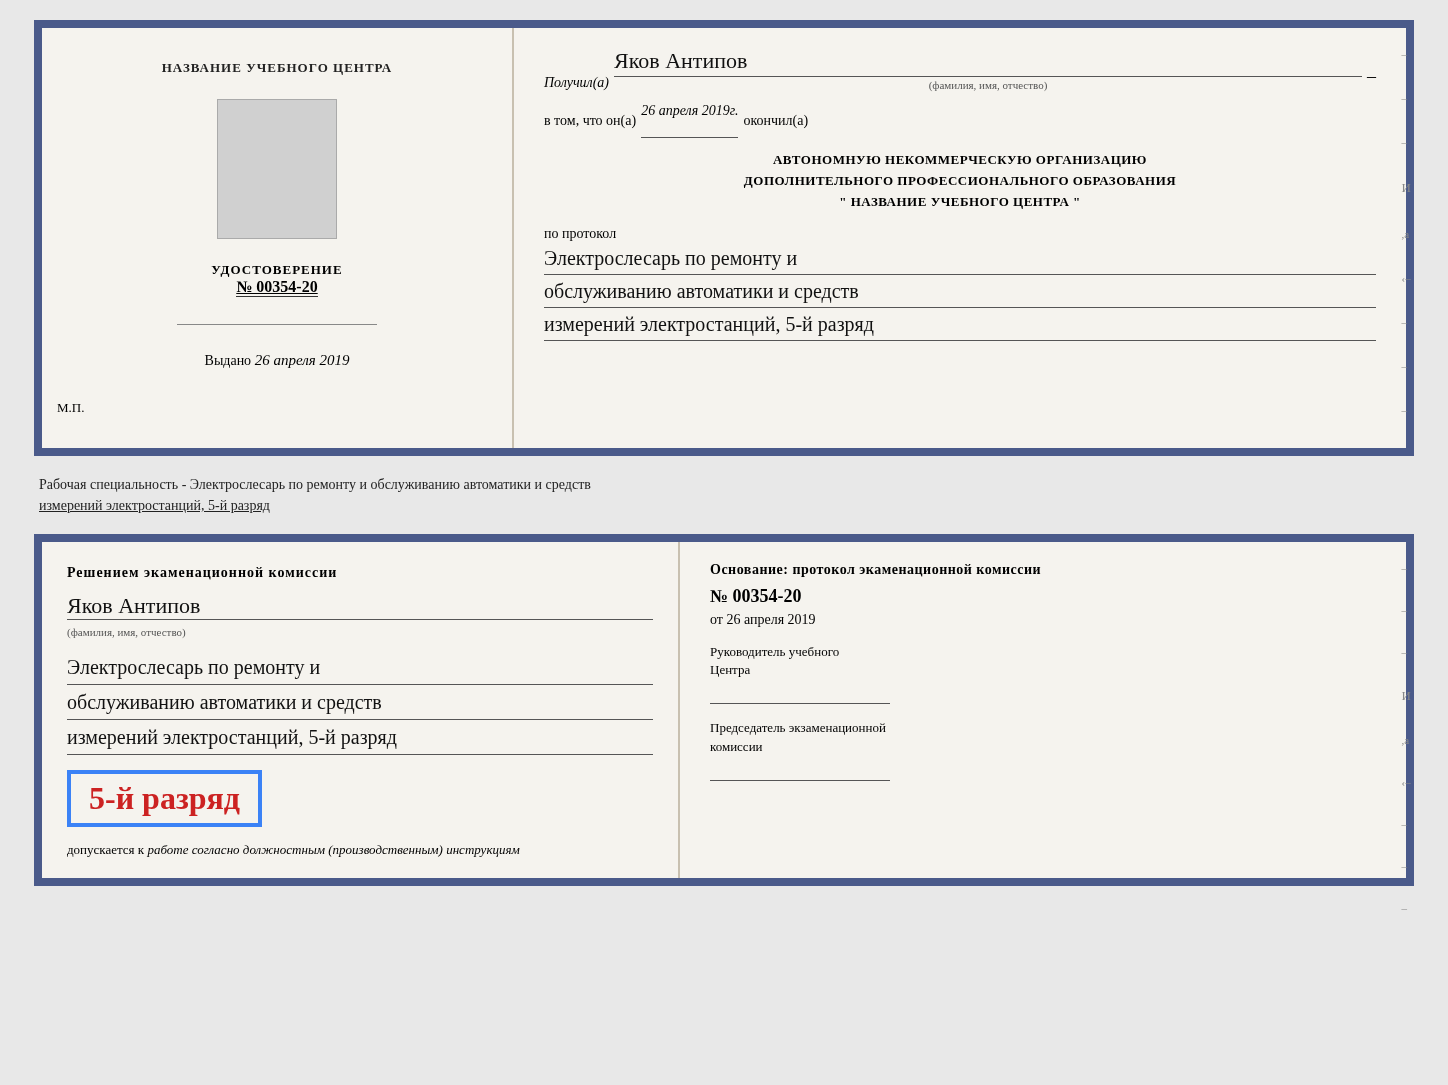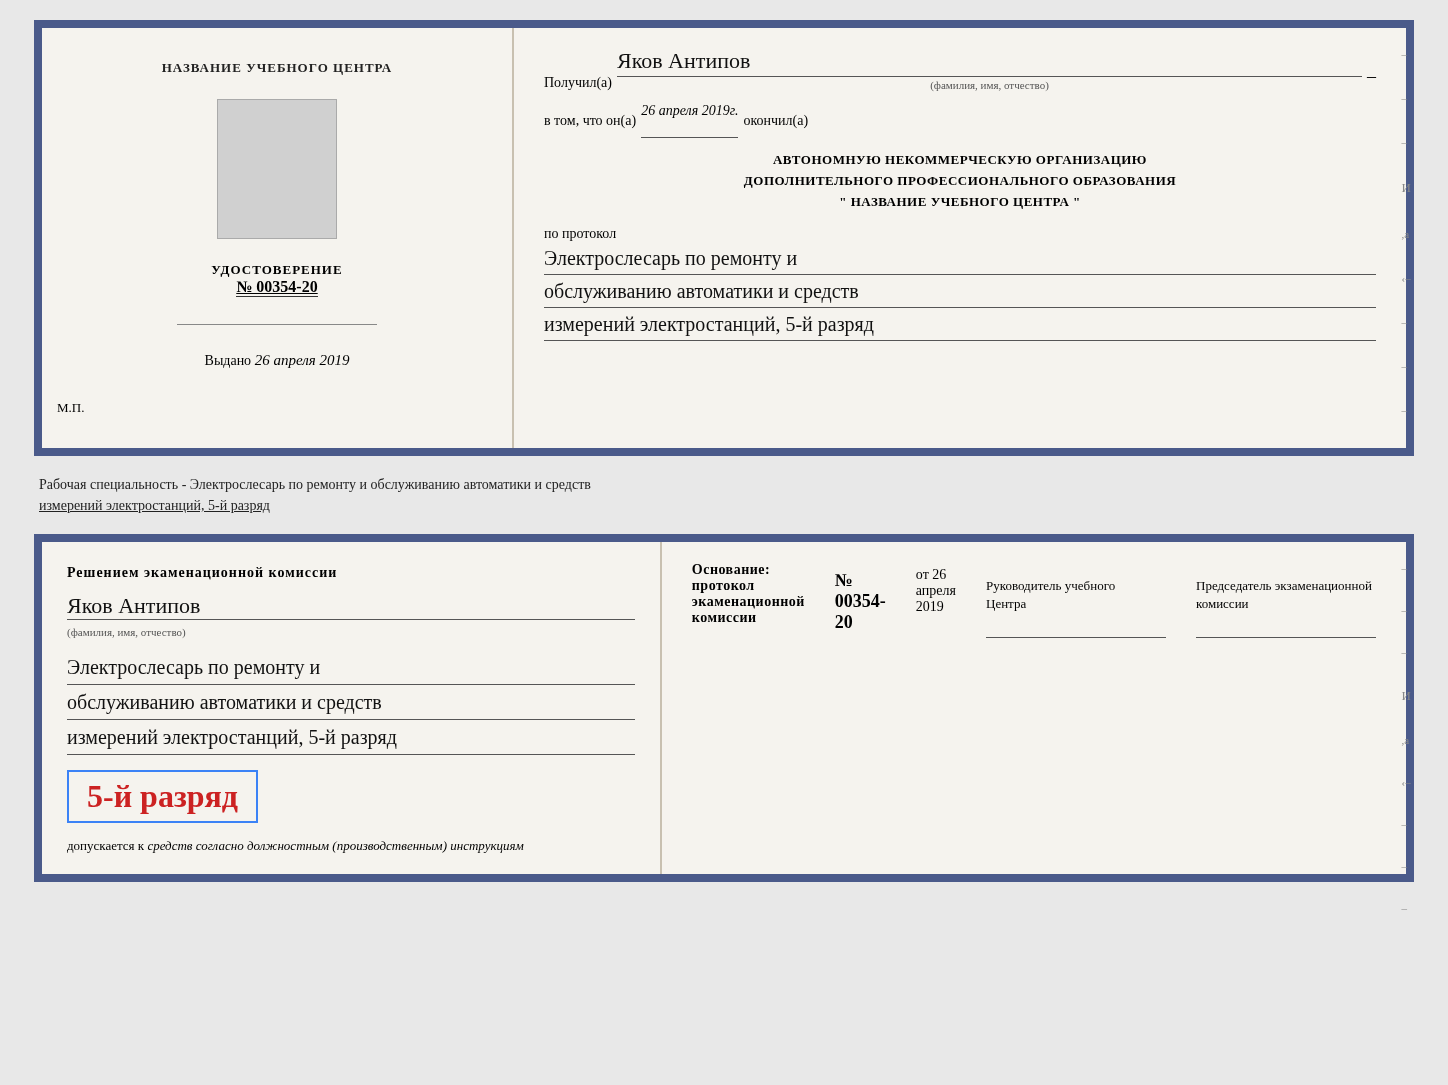--- a/index.html
+++ b/index.html
@@ -95,20 +95,21 @@
 
     
     .recipient-line {
       display: flex;
       align-items: flex-end;
       gap: 5px;
       font-size: 14px;
     }
     .recipient-label {
       white-space: nowrap;
+      font-style: italic;
     }
     .recipient-name {
       font-family: 'Segoe Script', 'Comic Sans MS', cursive;
       font-size: 22px;
       color: #111;
       border-bottom: 1px solid #555;
       flex: 1;
       padding-bottom: 2px;
     }
     .recipient-sub {
@@ -180,22 +181,22 @@
       padding: 20px 25px;
       display: flex;
       flex-direction: column;
       gap: 10px;
     }
 
     .doc-bottom-right {
       flex: 1;
       padding: 20px 30px;
       display: flex;
-      flex-direction: row;
-      gap: 30px;
+      flex-direction: column;
+      gap: 0;
     }
 
     .commission-title {
       font-size: 14px;
       font-weight: bold;
       letter-spacing: 1px;
       line-height: 1.5;
     }
 
     .person-name-large {
@@ -220,21 +221,21 @@
     .qualification-name {
       font-family: 'Segoe Script', 'Comic Sans MS', cursive;
       font-size: 20px;
       color: #111;
       border-bottom: 1px solid #555;
       display: block;
       line-height: 1.7;
     }
 
     .rank-box {
-      border: 2px solid #3b82f6;
+      border: 4px solid #3b82f6;
       display: inline-block;
       padding: 6px 18px;
       margin-top: 5px;
     }
     .rank-text {
       font-family: 'Segoe Script', 'Comic Sans MS', cursive;
       font-size: 32px;
       font-weight: bold;
       color: #cc2222;
     }
@@ -371,21 +372,21 @@
     </div>
 
     <div>
       <div class="rank-box">
         <span class="rank-text">5-й разряд</span>
       </div>
     </div>
 
     <div class="allowed-text">
       <span>допускается к</span>
-      <span class="allowed-italic">средств согласно должностным (производственным) инструкциям</span>
+      <span class="allowed-italic">работе согласно должностным (производственным) инструкциям</span>
     </div>
   </div>
 
   <div class="doc-bottom-right">
     <div class="basis-label">Основание: протокол экаменационной комиссии</div>
 
     <div class="protocol-number">№ 00354-20</div>
 
     <div class="protocol-date">
       <span>от</span>

